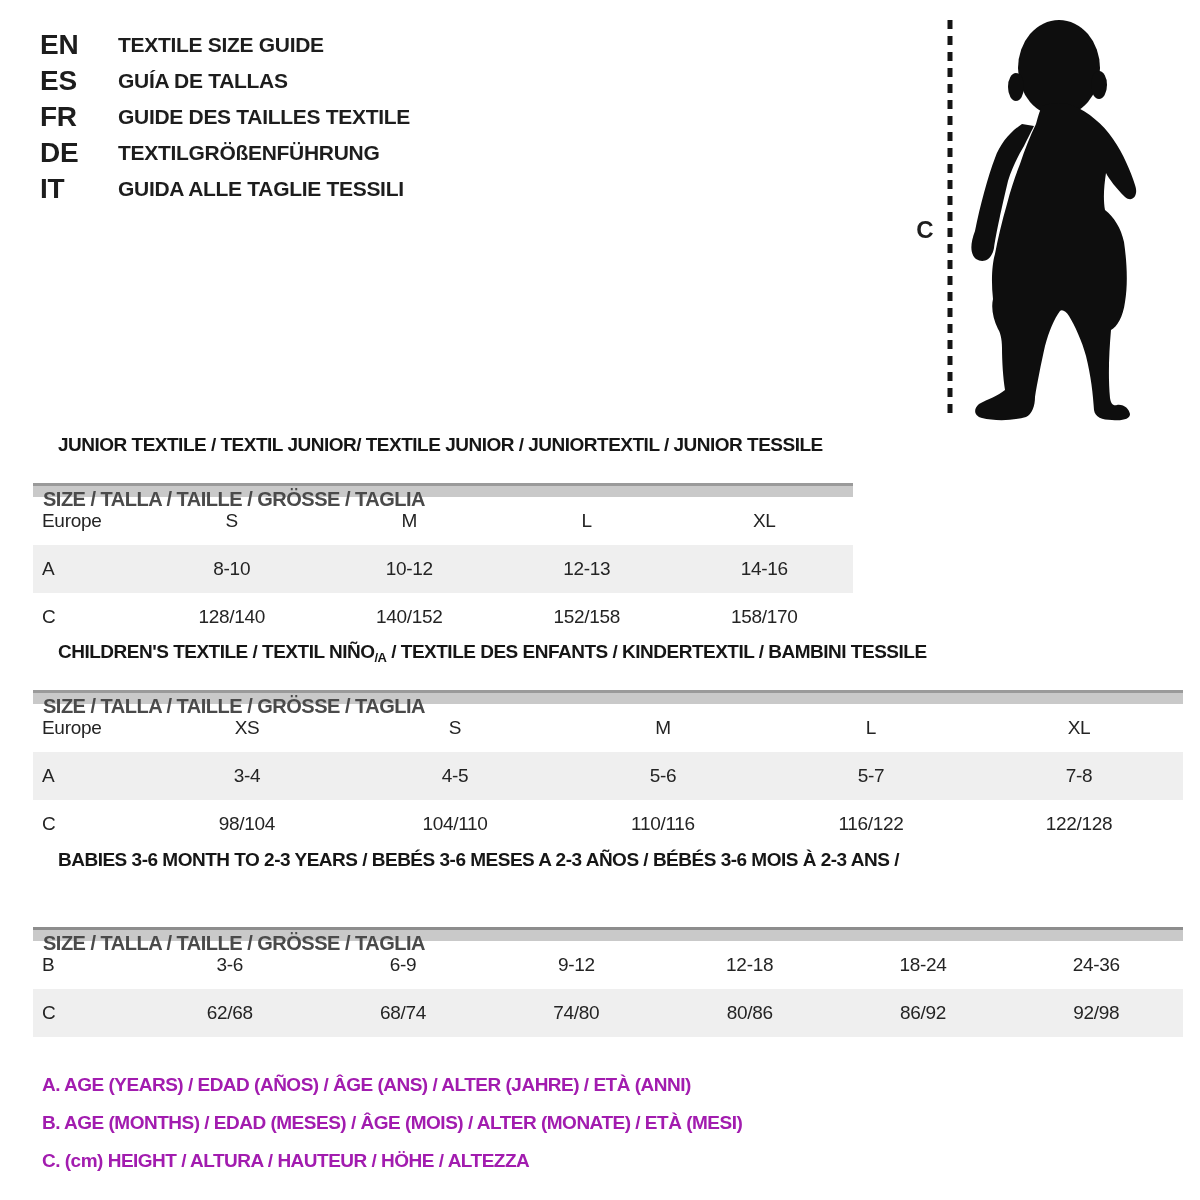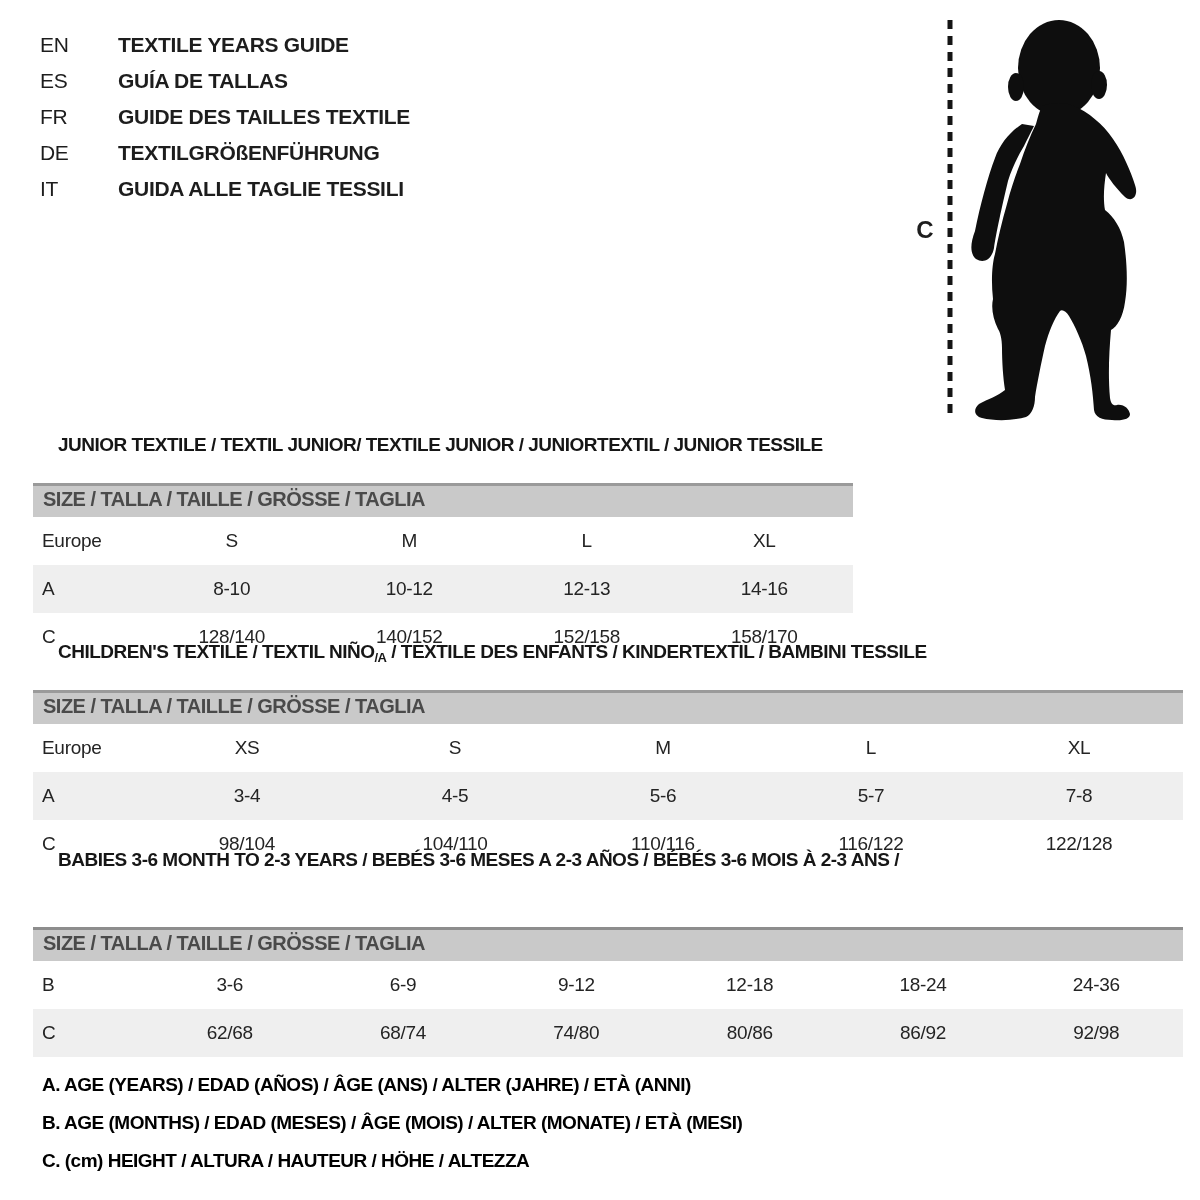--- a/index.html
+++ b/index.html
@@ -5,53 +5,53 @@
   html,body { margin:0; padding:0; }
   body {
     width:1200px; height:1200px; position:relative; background:#ffffff;
     font-family:"Liberation Sans", sans-serif; color:#1d1d1d; overflow:hidden;
     -webkit-font-smoothing:antialiased;
   }
   .abs { position:absolute; }
 
   
   .lang-row { display:flex; height:36px; align-items:center; }
-  .lang-code { width:78px; font-size:21px; font-weight:normal; letter-spacing:-0.3px; }
+  .lang-code { width:78px; font-size:28px; font-weight:bold; letter-spacing:-0.3px; }
   .lang-title { font-size:21px; font-weight:bold; letter-spacing:-0.3px; }
 
   
   .sec-title { font-size:19px; font-weight:bold; letter-spacing:-0.5px; white-space:nowrap; color:#161616;margin-left:16px; }
   .sub-a { font-size:13px; font-weight:bold; vertical-align:-4px; }
 
   
   .tbl { position:absolute; }
   .size-bar {
-    height:34px; background:#c9c9c9; border-top:3px solid #9a9a9a;
+    height:14px; background:#c9c9c9; border-top:3px solid #9a9a9a;
     line-height:26px; font-size:20px; font-weight:bold; color:#4a4a4a;
     padding-left:10px; letter-spacing:-0.5px; box-sizing:border-box;
   }
   .size-bar.b3 { border-top-color:#8d8d8d; }
   .trow { display:flex; height:48px; align-items:center; font-size:19px; letter-spacing:-0.3px; color:#242424; }
   .trow .lab { width:110px; padding-left:9px; box-sizing:border-box; }
   .trow .val { flex:1; text-align:center; }
   .shaded { background:#efefef; }
 
   
-  .legend-line { font-size:19px; font-weight:bold; letter-spacing:-0.5px; line-height:38px; white-space:nowrap; color:#000000; }
+  .legend-line { font-size:19px; font-weight:bold; letter-spacing:-0.5px; line-height:38px; white-space:nowrap; color:#a21caf; }
 
   
   .measure-label { font-size:24px; font-weight:bold; width:30px; text-align:center; }
 </style>
 </head>
 <body>
 
 <div class="abs" style="left:40px; top:27px;">
   <div class="lang-row">
     <span class="lang-code">EN</span>
-    <span class="lang-title">TEXTILE YEARS GUIDE</span>
+    <span class="lang-title">TEXTILE SIZE GUIDE</span>
   </div>
   <div class="lang-row">
     <span class="lang-code">ES</span>
     <span class="lang-title">GUÍA DE TALLAS</span>
   </div>
   <div class="lang-row">
     <span class="lang-code">FR</span>
     <span class="lang-title">GUIDE DES TAILLES TEXTILE</span>
   </div>
   <div class="lang-row">

